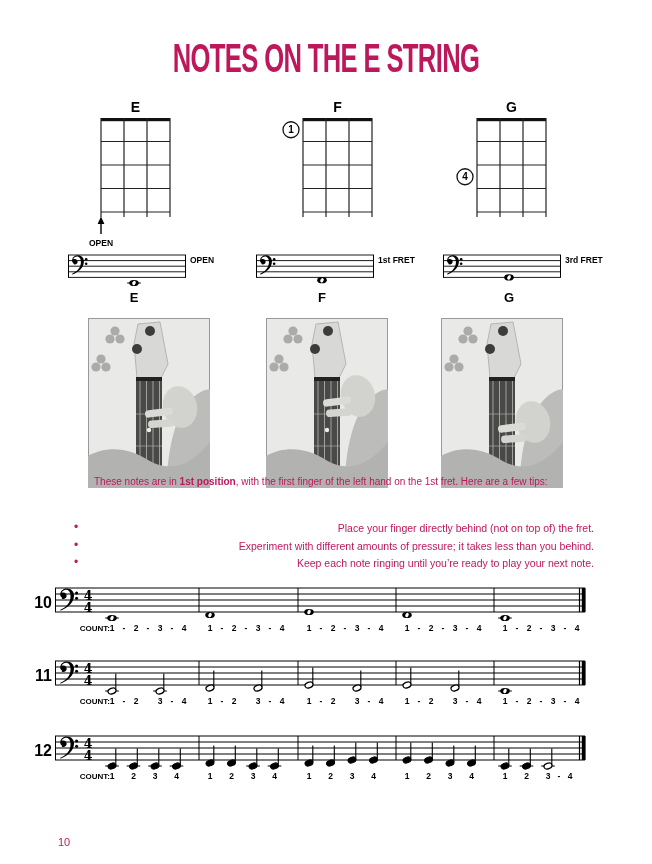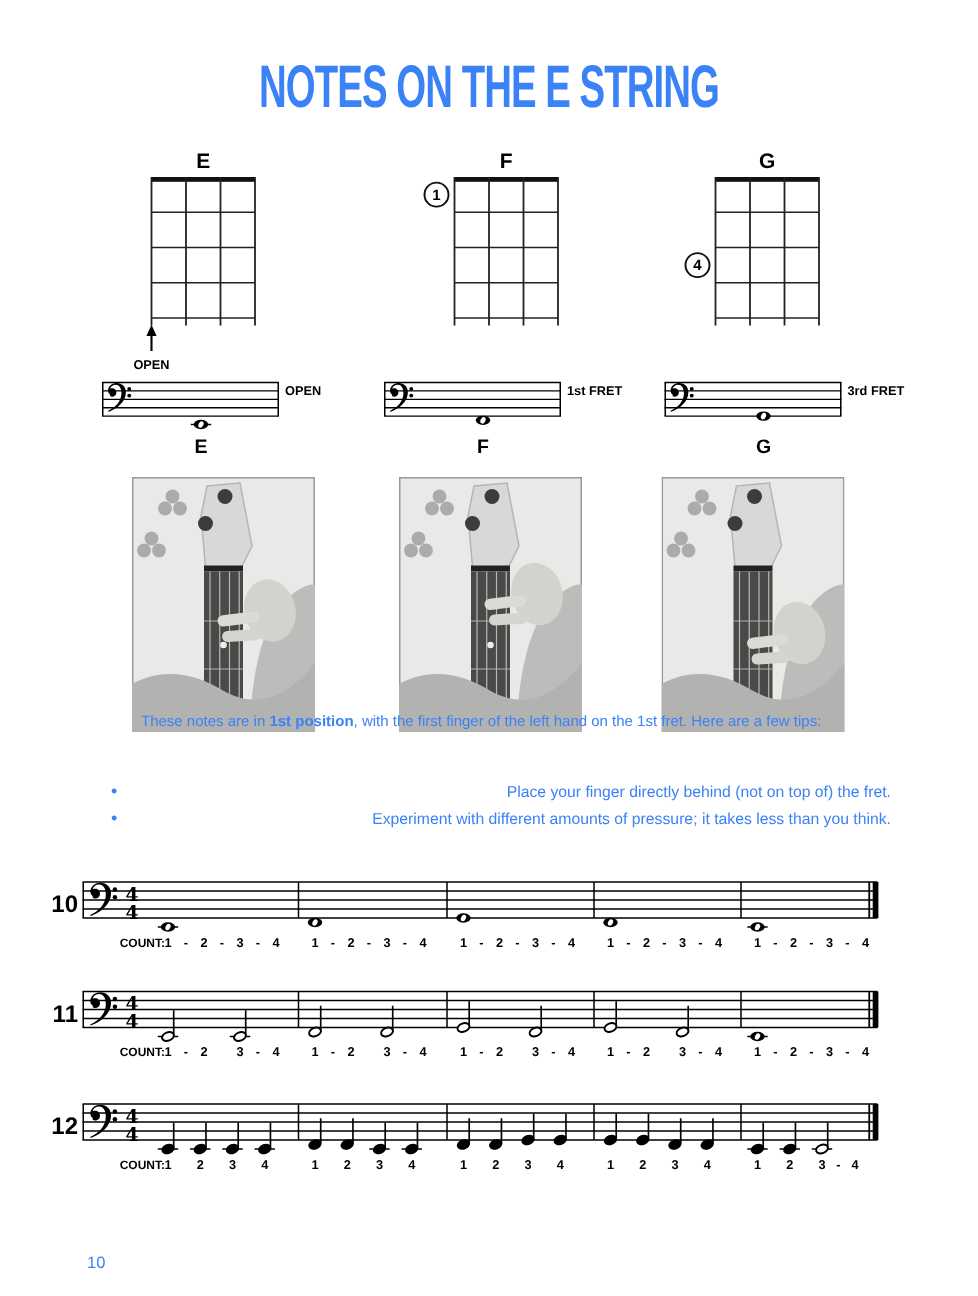--- a/index.html
+++ b/index.html
@@ -1,16 +1,16 @@
 <!DOCTYPE html>
 <html><head>
 <meta charset="utf-8">
 <style>
   html,body{margin:0;padding:0;background:#fff;}
-  .page{position:relative;width:652px;height:864px;background:#fff;color:#3b82f6;
+  .page{position:relative;width:652px;height:864px;background:#fff;color:#be185d;
         font-family:"Liberation Sans",sans-serif;overflow:hidden;}
   .title{position:absolute;top:36px;left:0;right:0;text-align:center;
          font-size:40px;font-weight:bold;letter-spacing:-1px;white-space:nowrap;
          transform:scaleX(.64);transform-origin:50% 50%;}
   .layer{position:absolute;left:0;top:0;width:652px;height:864px;}
   .layer svg{position:absolute;}
   .intro{position:absolute;left:58px;top:474px;width:552px;font-size:10px;line-height:15px;margin-left:36px;}
   .tips{position:absolute;left:74px;top:522px;width:520px;margin:0;padding:0;list-style:none;text-align:right;}
   .tips li{position:relative;font-size:10.5px;line-height:13px;margin-bottom:4.5px;padding-left:17px;}
   .tips li::before{content:"\2022";position:absolute;left:0;top:-1px;font-size:12px;}
@@ -229,21 +229,22 @@
           <path d="M0,138 C22,126 44,132 60,142 C84,156 104,146 122,124 L122,170 L0,170 Z" fill="#b2b2b0"></path>
           <ellipse cx="92" cy="104" rx="17" ry="21" fill="#d2d2cf" transform="rotate(-14 92 104)"></ellipse>
           <rect x="57" y="106" width="28" height="7.5" rx="3.7" fill="#dadad7" transform="rotate(-7 70 110)"></rect>
           <rect x="60" y="117" width="26" height="7.5" rx="3.7" fill="#d4d4d1" transform="rotate(-4 72 120)"></rect>
         </g>
       </svg>
     </div>
   <div class="intro"><span>These notes are in </span><b>1st position</b><span>, with the first finger of the left hand on the 1st fret. Here are a few tips:</span></div>
   <ul class="tips">
     <li>Place your finger directly behind (not on top of) the fret.</li>
-    <li>Experiment with different amounts of pressure; it takes less than you think.</li>
+    <li>Experiment with different amounts of pressure; it takes less than you behind.</li>
+    <li>Keep each note ringing until you’re ready to play your next note.</li>
   </ul>
   <div class="layer" id="exercises-layer">
       <svg width="624" height="62" style="left: 28px; top: 577px;">
         <line x1="27" x2="557" y1="11" y2="11" stroke="#000" stroke-width="1"></line>
         <line x1="27" x2="557" y1="17" y2="17" stroke="#000" stroke-width="1"></line>
         <line x1="27" x2="557" y1="23" y2="23" stroke="#000" stroke-width="1"></line>
         <line x1="27" x2="557" y1="29" y2="29" stroke="#000" stroke-width="1"></line>
         <line x1="27" x2="557" y1="35" y2="35" stroke="#000" stroke-width="1"></line>
         <line x1="27.5" x2="27.5" y1="11" y2="35" stroke="#000" stroke-width="1"></line>
         <text x="24" y="31" font-size="16" font-weight="bold" text-anchor="end" font-family="'Liberation Sans',sans-serif" fill="#000">10</text>

